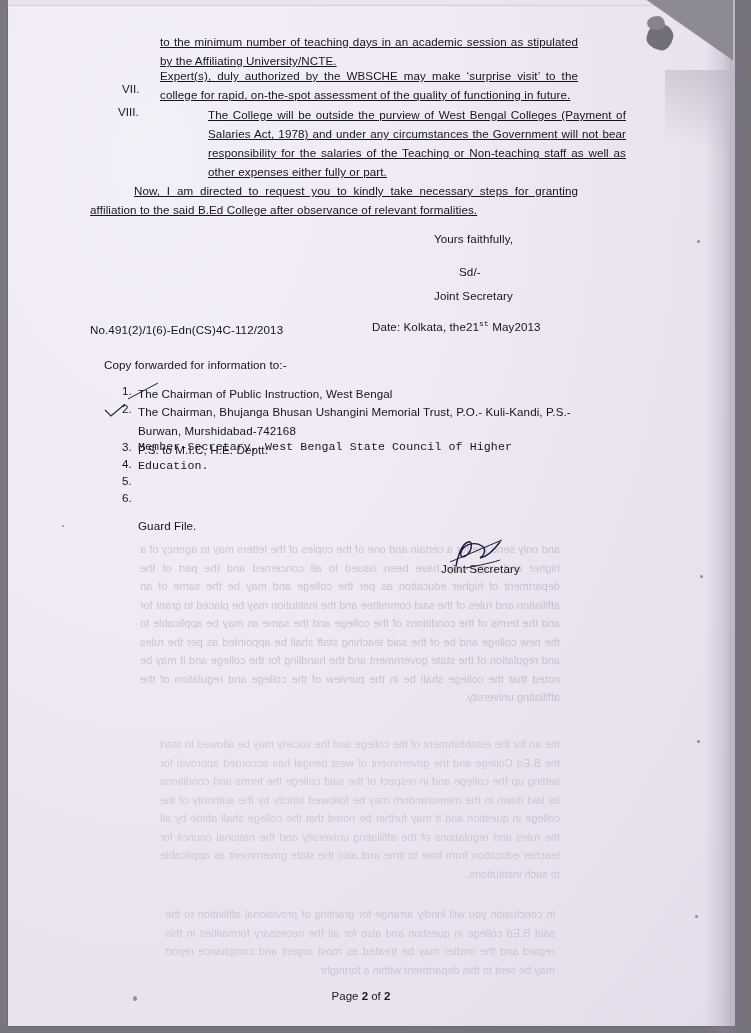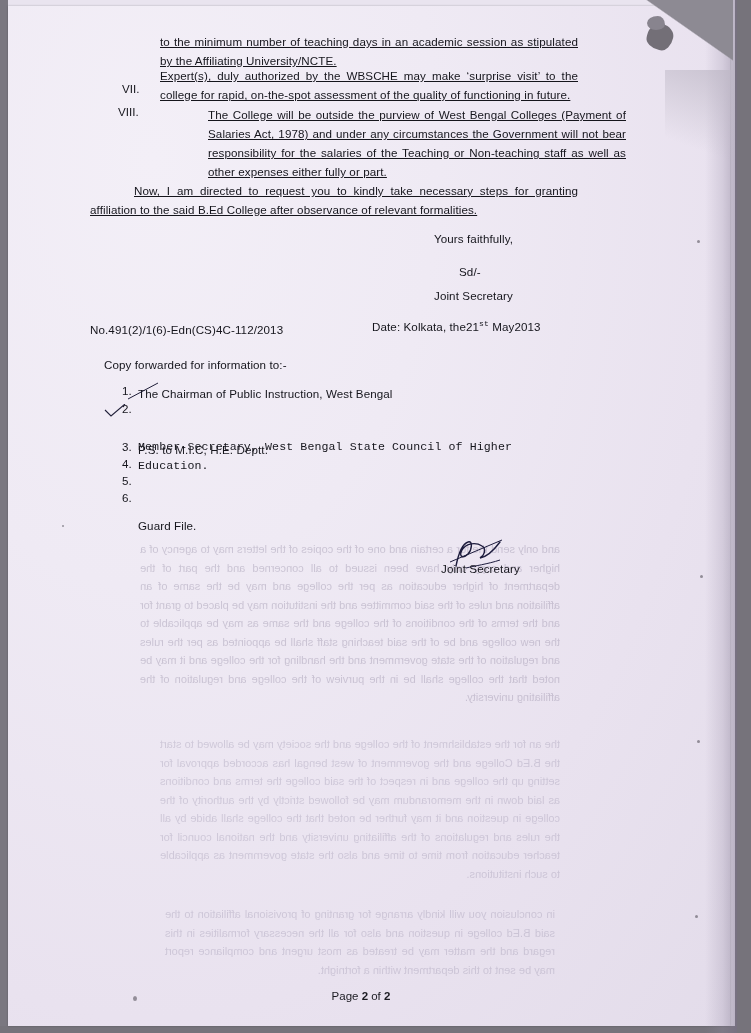--- a/index.html
+++ b/index.html
@@ -186,20 +186,21 @@
     <div class="txt" style="left:372px; top:314px;">
       <span>Date: Kolkata, the</span><span>21</span><sup style="font-size:8px;font-family:Liberation Mono, monospace;">st</sup><span> May2013</span>
     </div>
 
     <div class="txt" style="left:104px; top:355px;">Copy forwarded for information to:-</div>
 
     <div class="num" style="left:122px; top:384px;">1.</div>
     <div class="txt" style="left:138px; top:384px; width:440px;">The Chairman of Public Instruction, West Bengal</div>
 
     <div class="num" style="left:122px; top:402px;">2.</div>
+    <div class="txt" style="left:138px; top:402px; width:458px;">The Chairman,  Bhujanga  Bhusan  Ushangini  Memorial  Trust,  P.O.-  Kuli-Kandi,    P.S.- Burwan, Murshidabad-742168</div>
 
     <div class="num" style="left:122px; top:440px;">3.</div>
     <div class="txt" style="left:138px; top:440px; width:440px;">P.S. to M.I.C, H.E. Deptt.</div>
 
     <div class="num" style="left:122px; top:457px;">4.</div>
     <div class="txt" style="left:138px; top:437px; width:440px;font-family:Liberation Mono, monospace;">Member-Secretary, West Bengal State Council of Higher Education.</div>
 
     <div class="num" style="left:122px; top:474px;">5.</div>
 
     <div class="num" style="left:122px; top:491px;">6.</div>

